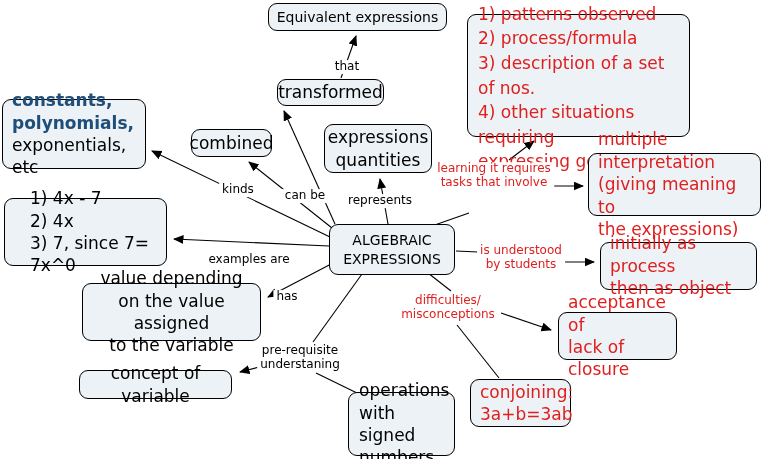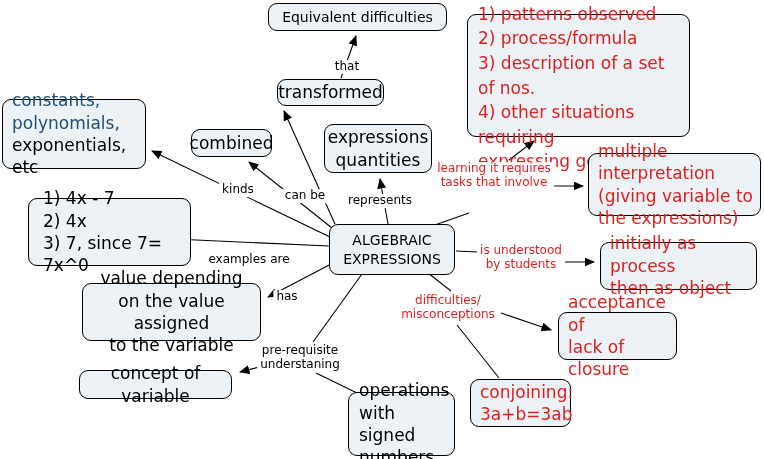--- a/index.html
+++ b/index.html
@@ -22,21 +22,21 @@
     position:absolute;box-sizing:border-box;
     background:var(--node-fill);
     border:1.2px solid var(--node-border);
     border-radius:9px;
     display:flex;flex-direction:column;align-items:center;justify-content:center;
     font-size:17px;line-height:1.32;color:var(--text-black);
     text-align:center;white-space:pre-line;padding:2px 6px;
   }
   .node.left{align-items:flex-start;text-align:left;}
   .node.red{color:var(--text-red);}
-  .node .blue{color:var(--text-blue);}
+  .node .blue{color:var(--text-blue);font-weight:bold;}
   .lbl{
     position:absolute;transform:translate(-50%,-50%);
     background:var(--background);
     font-size:12px;line-height:1.15;color:var(--text-black);
     text-align:center;white-space:pre-line;padding:0 3px;
   }
   .lbl.red{color:var(--text-red);}
   .big{font-size:14px;}
   .rep{line-height:1.45;}
 </style>
@@ -64,51 +64,51 @@
     <line x1="429" y1="227" x2="469" y2="213"></line>
     <line x1="509" y1="160" x2="534" y2="141" marker-end="url(#arw)"></line>
     <line x1="550" y1="186" x2="583" y2="186" marker-end="url(#arw)"></line>
     <line x1="456" y1="251" x2="478" y2="252"></line>
     <line x1="557" y1="262" x2="594" y2="262" marker-end="url(#arw)"></line>
     <line x1="428" y1="273" x2="451" y2="291"></line>
     <line x1="501" y1="313" x2="551" y2="330" marker-end="url(#arw)"></line>
     <line x1="457" y1="325" x2="499" y2="378"></line>
   </svg>
 
-  <div class="node big" style="left:268px;top:3px;width:179px;height:28px;">Equivalent difficulties</div>
+  <div class="node big" style="left:268px;top:3px;width:179px;height:28px;">Equivalent expressions</div>
 
   <div class="node" style="left:277px;top:79px;width:107px;height:27px;">transformed</div>
 
   <div class="node" style="left:191px;top:129px;width:81px;height:28px;">combined</div>
 
   <div class="node" style="left:324px;top:124px;width:108px;height:49px;">expressions
 quantities</div>
 
   <div class="node left" style="left:2px;top:99px;width:144px;height:70px;padding-left:9px;">
     <span class="blue">constants,
 polynomials,</span>
     <span>exponentials, etc</span>
   </div>
 
-  <div class="node left" style="left:4px;top:198px;width:163px;height:68px;padding-left:14px;margin-left:24px;">1) 4x - 7
+  <div class="node left" style="left:4px;top:198px;width:163px;height:68px;padding-left:25px;">1) 4x - 7
 2) 4x
 3) 7, since 7= 7x^0</div>
 
   <div class="node big" style="left:329px;top:224px;width:126px;height:51px;">ALGEBRAIC
 EXPRESSIONS</div>
 
   <div class="node left red rep" style="left:467px;top:14px;width:223px;height:123px;padding-left:10px;">representation of:
 1) patterns observed
 2) process/formula
 3) description of a set of nos.
 4) other situations requiring
 expressing generality</div>
 
   <div class="node left red" style="left:588px;top:153px;width:173px;height:63px;padding-left:9px;">multiple interpretation
-(giving variable to
+(giving meaning to
 the expressions)</div>
 
   <div class="node left red" style="left:600px;top:242px;width:157px;height:48px;padding-left:9px;">initially as process
 then as object</div>
 
   <div class="node left red" style="left:558px;top:312px;width:119px;height:48px;padding-left:9px;">acceptance of
 lack of closure</div>
 
   <div class="node left red" style="left:470px;top:379px;width:101px;height:48px;padding-left:9px;">conjoining:
 3a+b=3ab</div>

